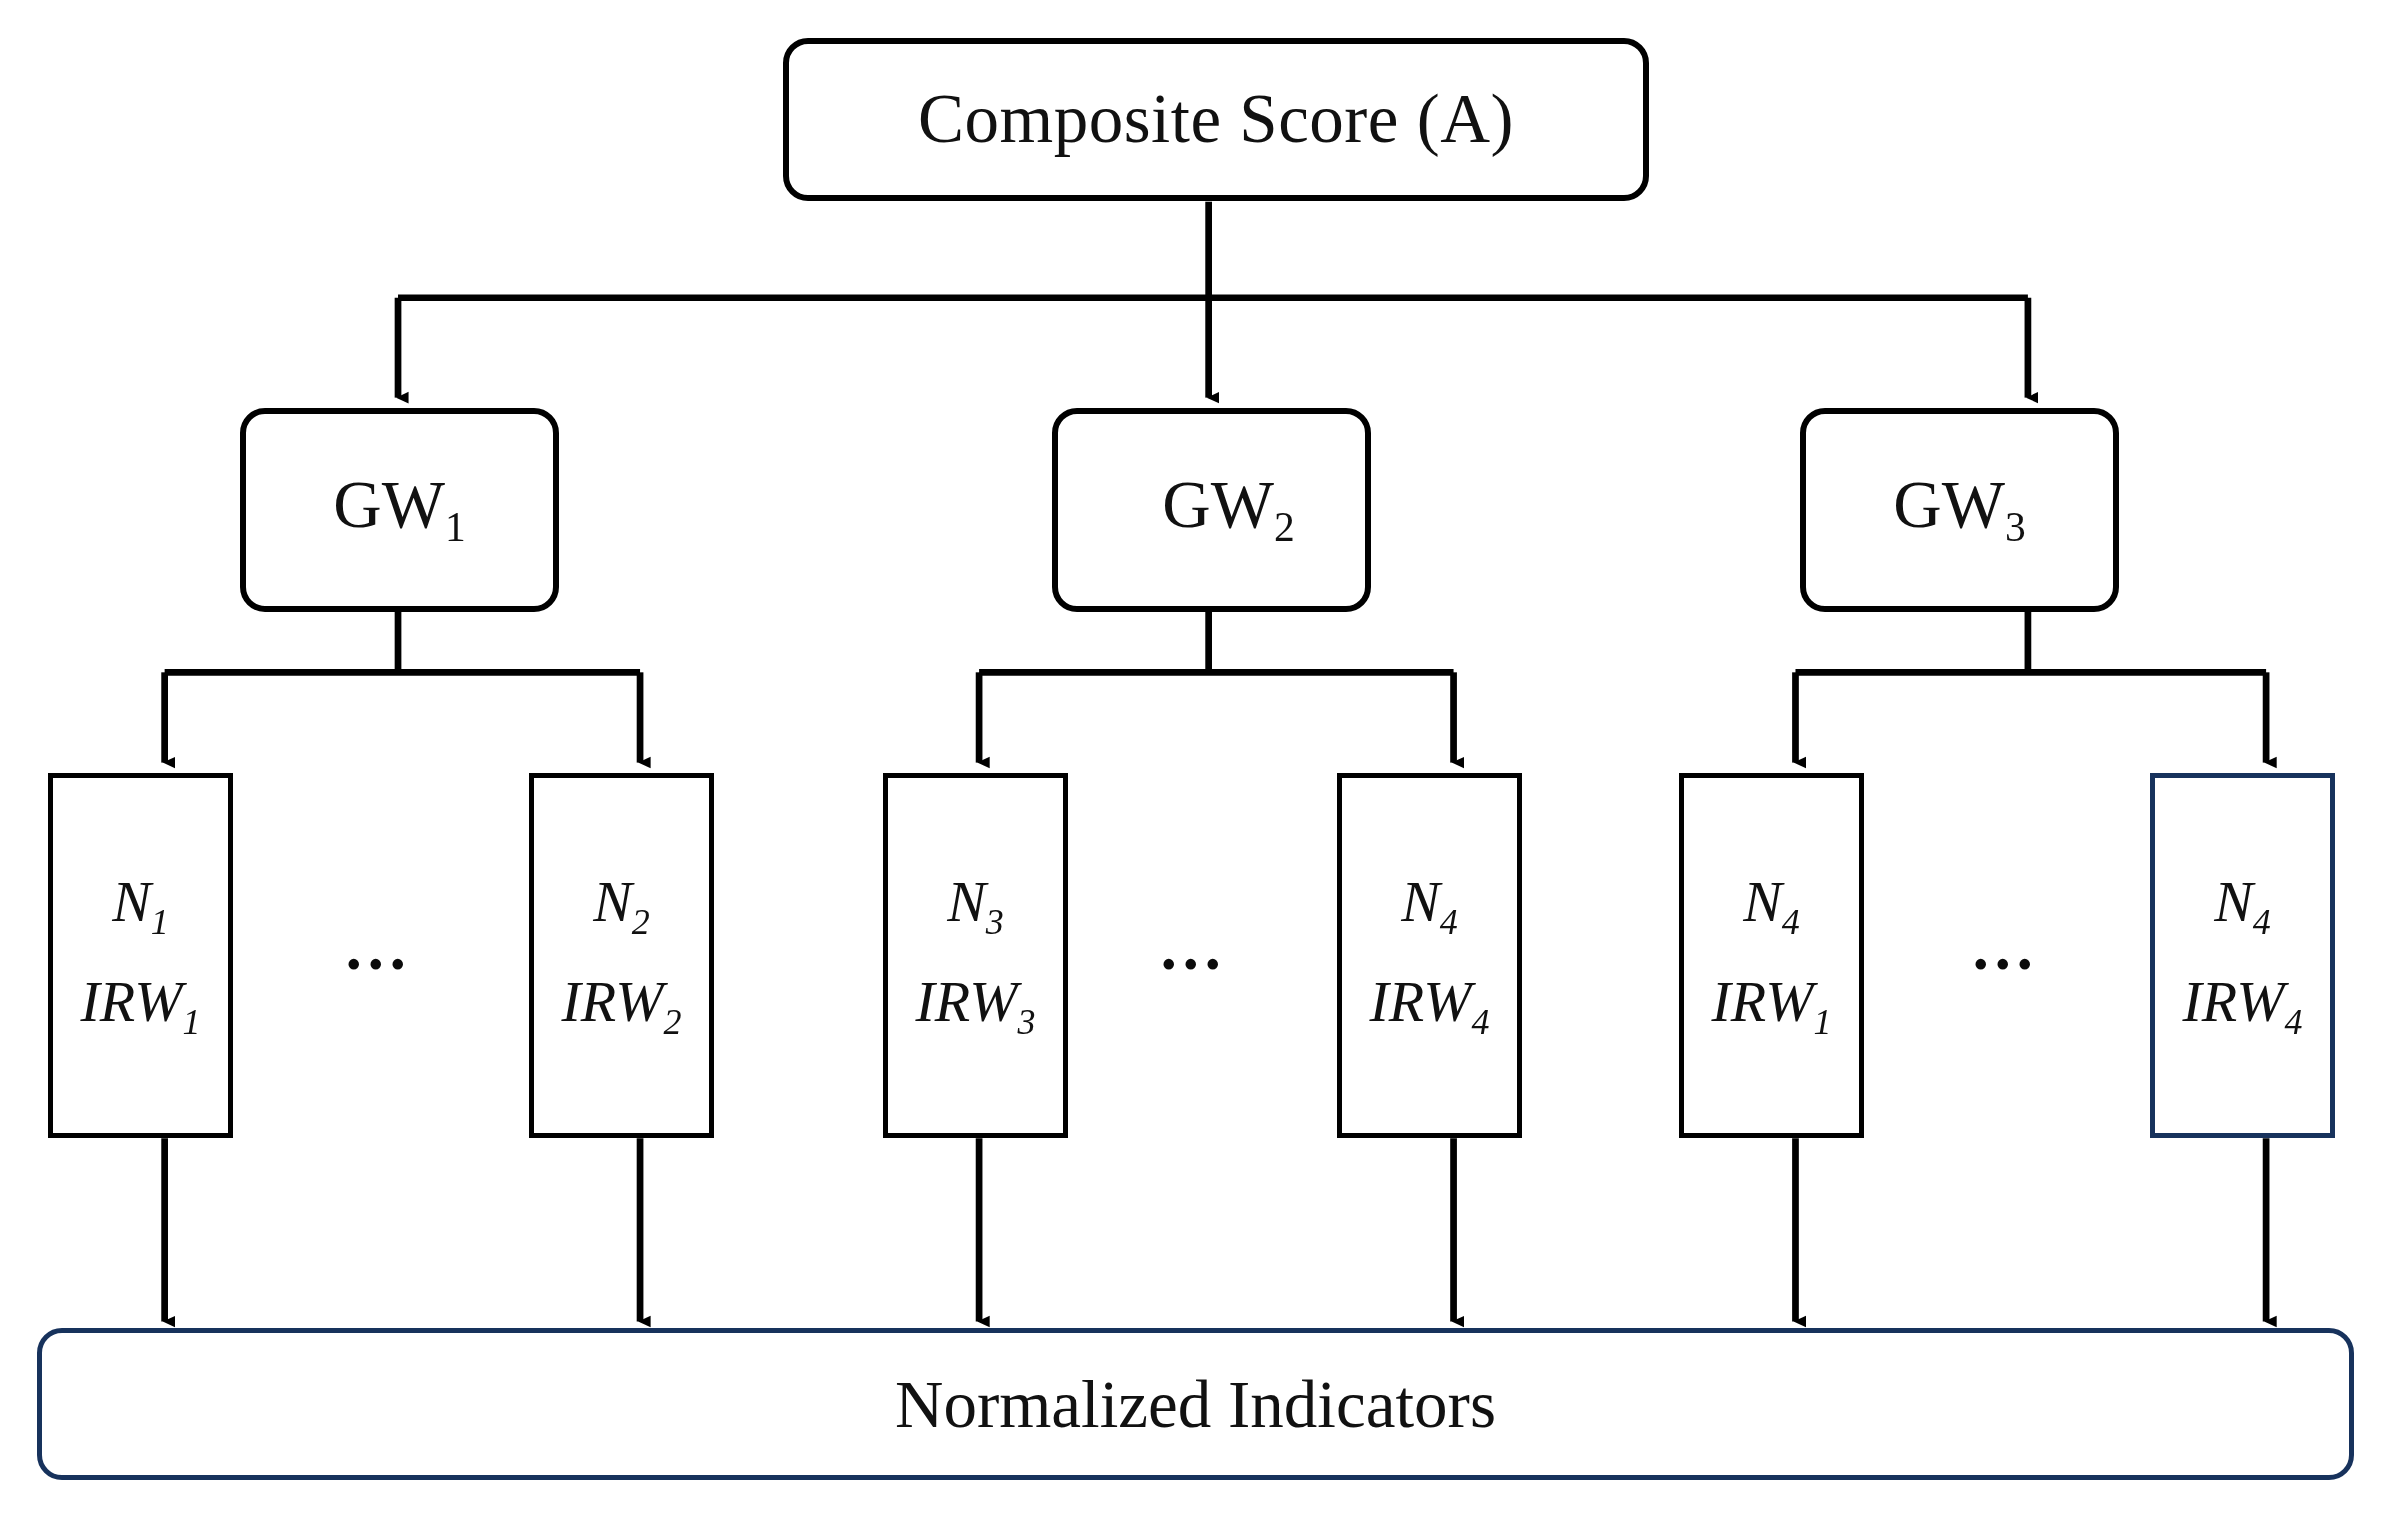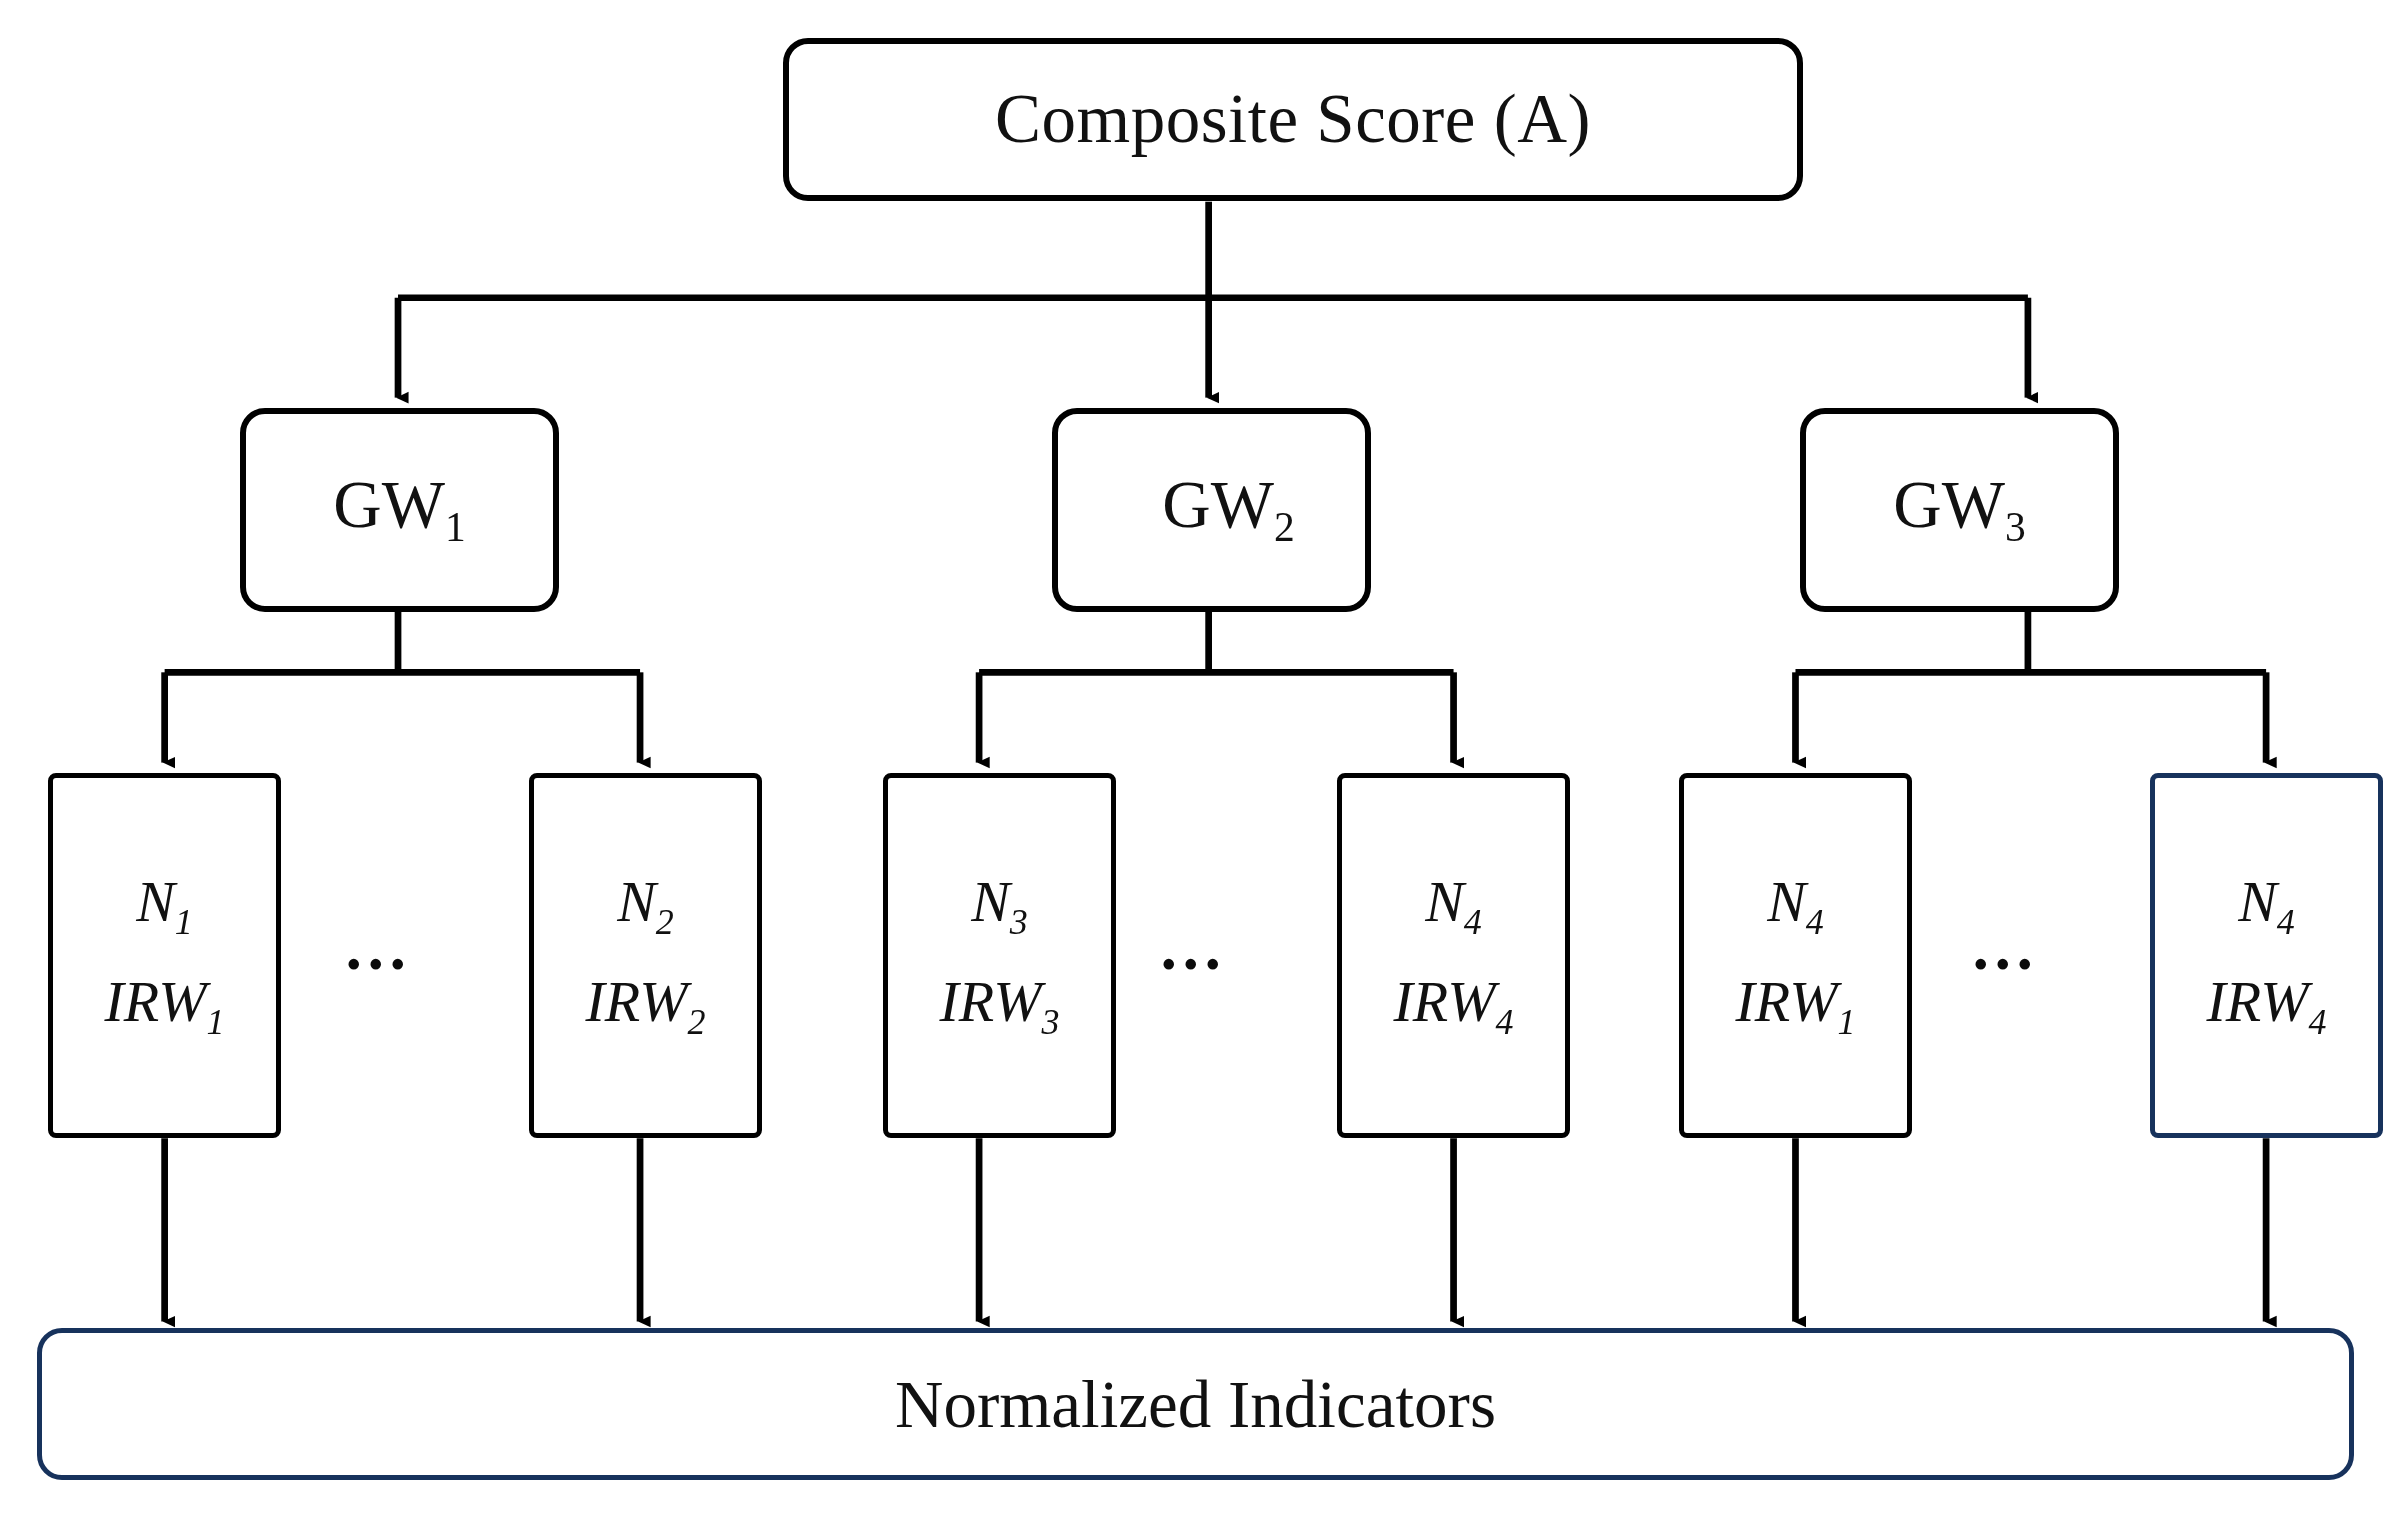--- a/index.html
+++ b/index.html
@@ -34,21 +34,21 @@
     align-items: center;
     justify-content: center;
     text-align: center;
     z-index: 5;
   }
 
   
   .node-root {
     left: 783px;
     top: 38px;
-    width: 1020px;
+    width: 866px;
     height: 163px;
     border: 6.7px solid #000000;
     border-radius: 25px;
   }
   .node-root .node-text {
     font-size: 69px;
     line-height: 1;
     color: #111111;
     letter-spacing: 0.5px;
   }
@@ -66,24 +66,24 @@
     line-height: 1;
     color: #111111;
   }
   .node-gw-1 { left: 240px; }
   .node-gw-2 { left: 1052px; padding-left: 34px; }
   .node-gw-3 { left: 1800px; }
 
   
   .node-leaf {
     top: 773px;
-    width: 233px;
+    width: 185px;
     height: 365px;
     border: 5.8px solid #000000;
-    border-radius: 8px;
+    border-radius: 0;
     flex-direction: column;
   }
   .node-leaf.accent {
     border: 5.8px solid #17325c;
   }
   .node-leaf .leaf-line {
     font-style: italic;
     font-size: 58px;
     line-height: 1.18;
     color: #111111;

